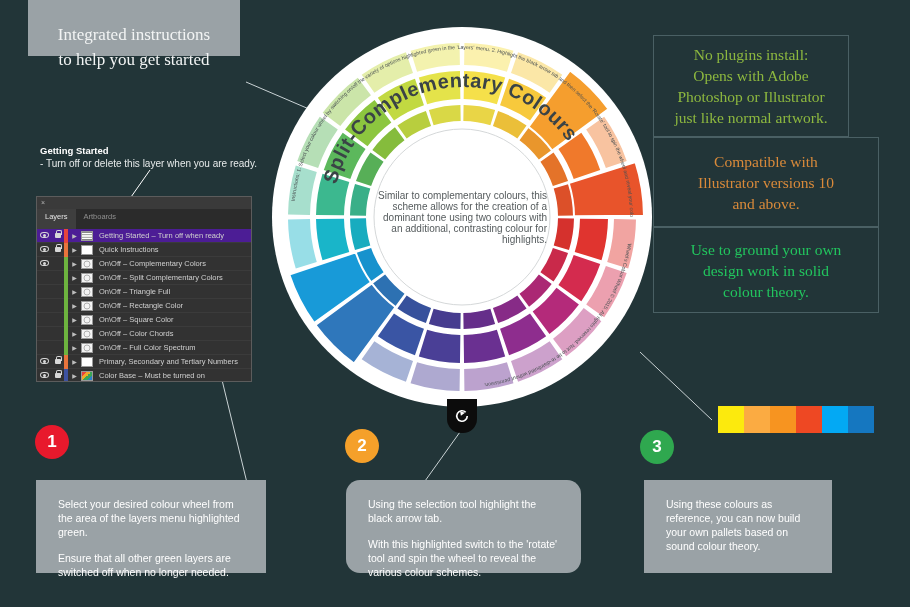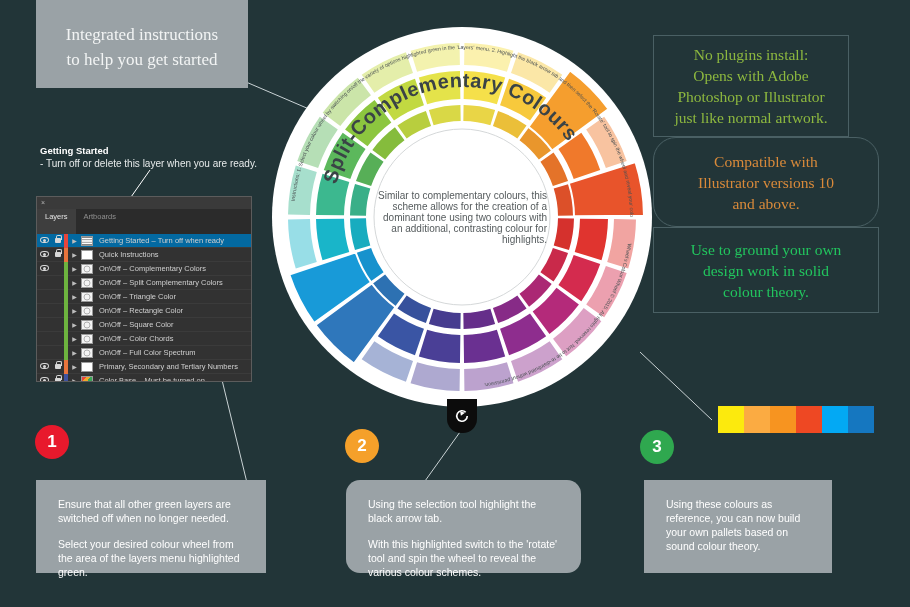--- a/index.html
+++ b/index.html
@@ -42,21 +42,21 @@
     font-family:"Liberation Serif", serif;
     font-size:15.5px;
     line-height:21px;
     text-align:center;
     display:flex;
     align-items:center;
     justify-content:center;
     padding:6px 10px;
   }
   .f-green { color:#8db83f; }
-  .f-orange{ color:#d98a3a;border-radius:23px; }
+  .f-orange{ color:#d98a3a; }
   .f-blue  { color:#22c55e; }
 
   
   .gs-title {
     position:absolute; left:40px; top:145px;
     font-size:9.5px; font-weight:bold; color:#ffffff;
   }
   .gs-sub {
     position:absolute; left:40px; top:158px;
     font-size:10px; color:#e6eaea;
@@ -69,32 +69,32 @@
     background:#323232;
     border:1px solid #5c5c5c;
     font-size:7.5px;
     color:#cfcfcf;
     overflow:hidden;
   }
   .lp-close {
     height:12px; background:#3a3a3a;
     padding-left:4px; font-size:7px; color:#b4b4b4; line-height:12px;
   }
-  .lp-tabs { display:flex; height:25px; background:#2b2b2b; }
+  .lp-tabs { display:flex; height:20px; background:#2b2b2b; }
   .lp-tab {
     padding:0 8px; line-height:15px; font-size:7.5px;
     color:#8f8f8f;
   }
   .lp-tab.active { background:#3e3e3e; color:#e2e2e2; }
   .lp-rows { }
   .lp-row {
     display:flex; align-items:center; height:14px;
     border-bottom:1px solid #3b3b3b;
   }
-  .lp-row.selected { background:#0369a1; }
+  .lp-row.selected { background:#4c1d95; }
   .c-eye { width:14px; text-align:center; }
   .c-lock{ width:13px; text-align:center; }
   .c-bar { width:4px; height:14px; }
   .c-arrow{ width:13px; text-align:center; font-size:6px; color:#bdbdbd;}
   .c-thumb{
     width:12px; height:10px; margin-right:6px;
     border:1px solid #9a9a9a; background:#ffffff;
   }
   .c-name { flex:1; font-size:7.5px; white-space:nowrap; }
   .eye-g {
@@ -178,21 +178,21 @@
 <div class="stage">
 
   <svg class="lines" width="910" height="607">
     <line x1="246" y1="82" x2="330" y2="118" stroke="#c9d2d4" stroke-width="1"></line>
     <line x1="150" y1="170" x2="112" y2="224" stroke="#ffffff" stroke-width="1"></line>
     <line x1="222" y1="380" x2="248" y2="487" stroke="#c9d2d4" stroke-width="1"></line>
     <line x1="470" y1="418" x2="420" y2="488" stroke="#c9d2d4" stroke-width="1"></line>
     <line x1="640" y1="352" x2="712" y2="420" stroke="#c9d2d4" stroke-width="1"></line>
   </svg>
 
-  <div class="grey-box hdr-box" style="left:36px; top:0; width:212px; height:88px;">
+  <div class="grey-box hdr-box" style="left:28px; top:0; width:212px; height:56px;">
     <div>Integrated instructions</div>
     <div>to help you get started</div>
   </div>
 
   <div class="gs-title">Getting Started</div>
   <div class="gs-sub">- Turn off or delete this layer when you are ready.</div>
 
   <div class="layers-panel">
     <div class="lp-close">×</div>
     <div class="lp-tabs">
@@ -231,21 +231,21 @@
           <div class="c-arrow">▶</div>
           <div class="c-thumb thumb-dot"></div>
           <div class="c-name">On\Off – Split Complementary Colors</div>
         </div>
         <div class="lp-row">
           <div class="c-eye"></div>
           <div class="c-lock"></div>
           <div class="c-bar" style="background: rgb(109, 179, 63);"></div>
           <div class="c-arrow">▶</div>
           <div class="c-thumb thumb-dot"></div>
-          <div class="c-name">On\Off – Triangle Color</div>
+          <div class="c-name">On\Off – Triangle Full</div>
         </div>
         <div class="lp-row">
           <div class="c-eye"></div>
           <div class="c-lock"></div>
           <div class="c-bar" style="background: rgb(109, 179, 63);"></div>
           <div class="c-arrow">▶</div>
           <div class="c-thumb thumb-dot"></div>
           <div class="c-name">On\Off – Rectangle Color</div>
         </div>
         <div class="lp-row">
@@ -486,22 +486,22 @@
     <span>1</span>
   </div>
   <div class="badge" style="left:345px; top:429px; background:#f5a02a;">
     <span>2</span>
   </div>
   <div class="badge" style="left:640px; top:430px; background:#2fa84f;">
     <span>3</span>
   </div>
 
   <div class="grey-box callout" style="left:36px; top:480px; width:230px; height:93px;">
+    <p>Select your desired colour wheel from the area of the layers menu highlighted green.</p>
     <p>Ensure that all other green layers are switched off when no longer needed.</p>
-    <p>Select your desired colour wheel from the area of the layers menu highlighted green.</p>
   </div>
 
   <div class="grey-box callout" style="left:346px; top:480px; width:235px; height:93px;border-radius:14px;">
     <p>Using the selection tool highlight the black arrow tab.</p>
     <p>With this highlighted switch to the 'rotate' tool and spin the wheel to reveal the various colour schemes.</p>
   </div>
 
   <div class="grey-box callout" style="left:644px; top:480px; width:188px; height:93px;">
     <p>Using these colours as reference, you can now build your own pallets based on sound colour theory.</p>
   </div>

